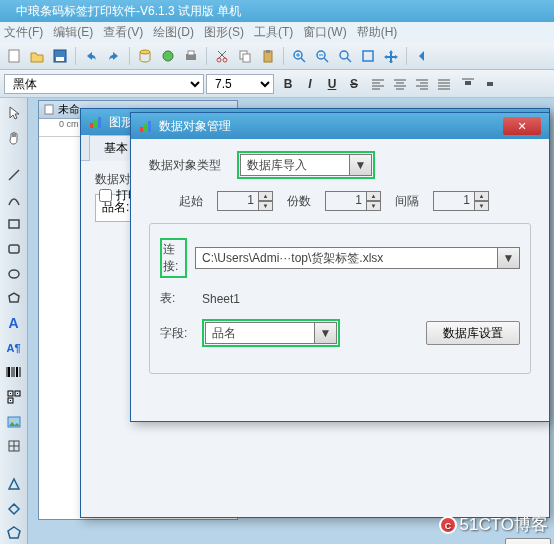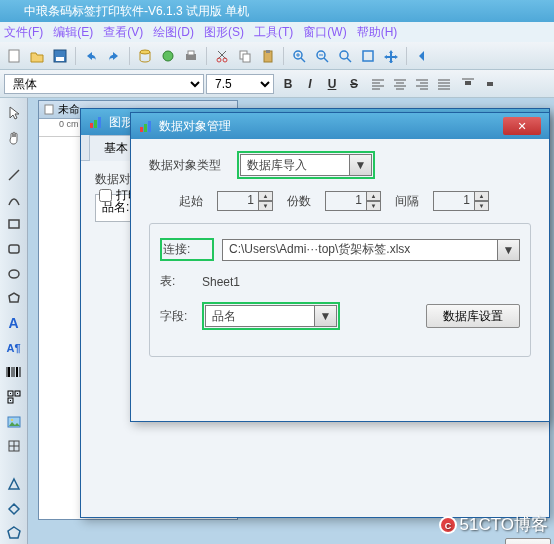--- a/index.html
+++ b/index.html
@@ -1,18 +1,18 @@
 <!DOCTYPE html>
 <html><head>
   <meta charset="utf-8">
   <style>
     * { margin: 0; padding: 0; box-sizing: border-box; }
     body { width: 554px; height: 544px; font-family: "Microsoft YaHei", Arial, sans-serif; font-size: 12px; overflow: hidden; background: #5ab3e0; position: relative; }
-    .title-bar { height: 22px; background: linear-gradient(#6bbde6, #4fa8d8); color: #fff; padding: 3px 24px; font-size: 12px; display: flex; align-items: center; }
-    .menu-bar { height: 20px; background: #e8f2f8; padding: 2px 4px; display: flex; font-size: 12px; color: #8b5cf6; }
+    .title-bar { height: 22px; background: linear-gradient(#6bbde6, #4fa8d8); color: #fff; padding: 3px 16px; font-size: 12px; display: flex; align-items: center; }
+    .menu-bar { height: 20px; background: #e8f2f8; padding: 2px 4px; display: flex; font-size: 12px; color: #737373; }
     .menu-bar span { margin-right: 10px; cursor: default; }
     .toolbar { height: 28px; background: linear-gradient(#f0f4f8, #d8e4ec); border-bottom: 1px solid #b0c4d0; display: flex; align-items: center; padding: 0 4px; gap: 3px; }
     .toolbar .tb-btn { width: 20px; height: 20px; display: flex; align-items: center; justify-content: center; cursor: pointer; border-radius: 2px; }
     .toolbar .div { width: 1px; height: 18px; background: #c0c8d0; margin: 0 2px; }
     .font-bar { height: 28px; background: linear-gradient(#f0f4f8, #d8e4ec); border-bottom: 1px solid #b0c4d0; display: flex; align-items: center; padding: 0 4px; gap: 2px; }
     .font-sel { height: 20px; border: 1px solid #a0b0c0; background: #fff; font-size: 12px; padding: 0 4px; }
     .icon-btn { width: 20px; height: 20px; display: flex; align-items: center; justify-content: center; font-weight: bold; color: #333; cursor: pointer; }
     .work { position: absolute; top: 98px; left: 0; right: 0; bottom: 0; background: #b8d4e8; }
     .left-toolbox { position: absolute; left: 0; top: 0; width: 28px; background: linear-gradient(90deg, #e8f0f6, #d0dce6); border-right: 1px solid #a0b0c0; height: 100%; display: flex; flex-direction: column; align-items: center; gap: 3px; padding-top: 4px; }
     .lt-btn { width: 22px; height: 22px; display: flex; align-items: center; justify-content: center; cursor: pointer; border-radius: 2px; }
@@ -413,21 +413,21 @@
           <div class="val">1</div>
           <div class="arr">
             <div>▲</div>
             <div>▼</div>
           </div>
         </div>
     </div>
 
     <div style="border:1px solid #c0c8d0;border-radius:3px;padding:14px 10px;margin-top:10px">
       <div class="fld-row">
-        <span class="rbox"><label style="width:48px;display:inline-block">连接:</label></span>
+        <span class="rbox"><label style="width:21px;display:inline-block">连接:</label></span>
         <div class="dd" style="flex:1">
           <div class="val" style="flex:1">C:\Users\Admi···top\货架标签.xlsx</div>
           <div class="arrow">▼</div>
         </div>
       </div>
       <div class="fld-row">
         <label style="width:34px">表:</label>
         <span>Sheet1</span>
       </div>
       <div class="fld-row">

